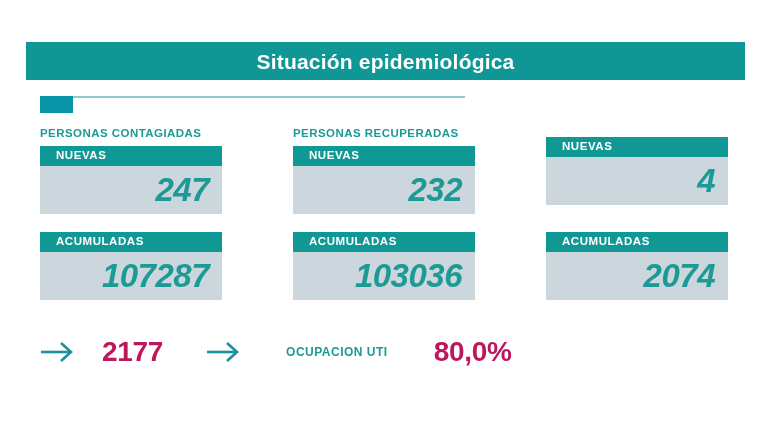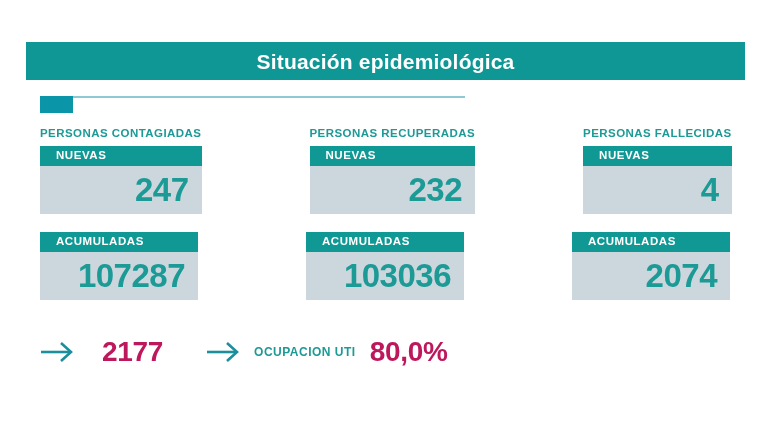--- a/index.html
+++ b/index.html
@@ -70,21 +70,21 @@
 
   
   .grid {
     position: absolute;
     left: 40px;
     top: 128px;
     width: 690px;
   }
   .col-row {
     display: flex;
-    gap: 108px;
+    gap: 71px;
     align-items: center;
   }
   .col {
     width: 182px;
   }
 
   .col-title {
     color: #1b9a96;
     font-size: 11.5px;
     font-weight: bold;
@@ -111,20 +111,21 @@
     white-space: nowrap;
   }
   .card-body {
     height: 48px;
     background: #ccd6dd;
     display: flex;
     align-items: center;
     justify-content: flex-end;
     padding-right: 13px;
     box-sizing: border-box;
+    font-style: italic;
   }
   .card-value {
     color: #1b9a96;
     font-size: 33px;
     font-weight: bold;
     letter-spacing: -0.5px;
     line-height: 1;
     white-space: nowrap;
   }
 
@@ -140,20 +141,21 @@
     width: 700px;
     display: flex;
     align-items: center;
   }
   .footer-item {
     display: flex;
     align-items: center;
   }
   .footer-item.second {
     margin-left: 43px;
+    gap: 32px;
   }
   .arrow-icon {
     display: block;
     flex: 0 0 auto;
     margin-right: 12px;
   }
   .footer-label {
     color: #1b9a96;
     font-size: 12px;
     font-weight: bold;
@@ -203,21 +205,20 @@
         <div class="col-title">PERSONAS RECUPERADAS</div>
         <div class="card-band">
           <span class="card-band-label">NUEVAS</span>
         </div>
         <div class="card-body">
           <span class="card-value">232</span>
         </div>
       </div>
 
       <div class="col">
-        <div class="col-title">PERSONAS FALLECIDAS</div>
         <div class="card-band">
           <span class="card-band-label">NUEVAS</span>
         </div>
         <div class="card-body">
           <span class="card-value">4</span>
         </div>
       </div>
 
     </div>
 

